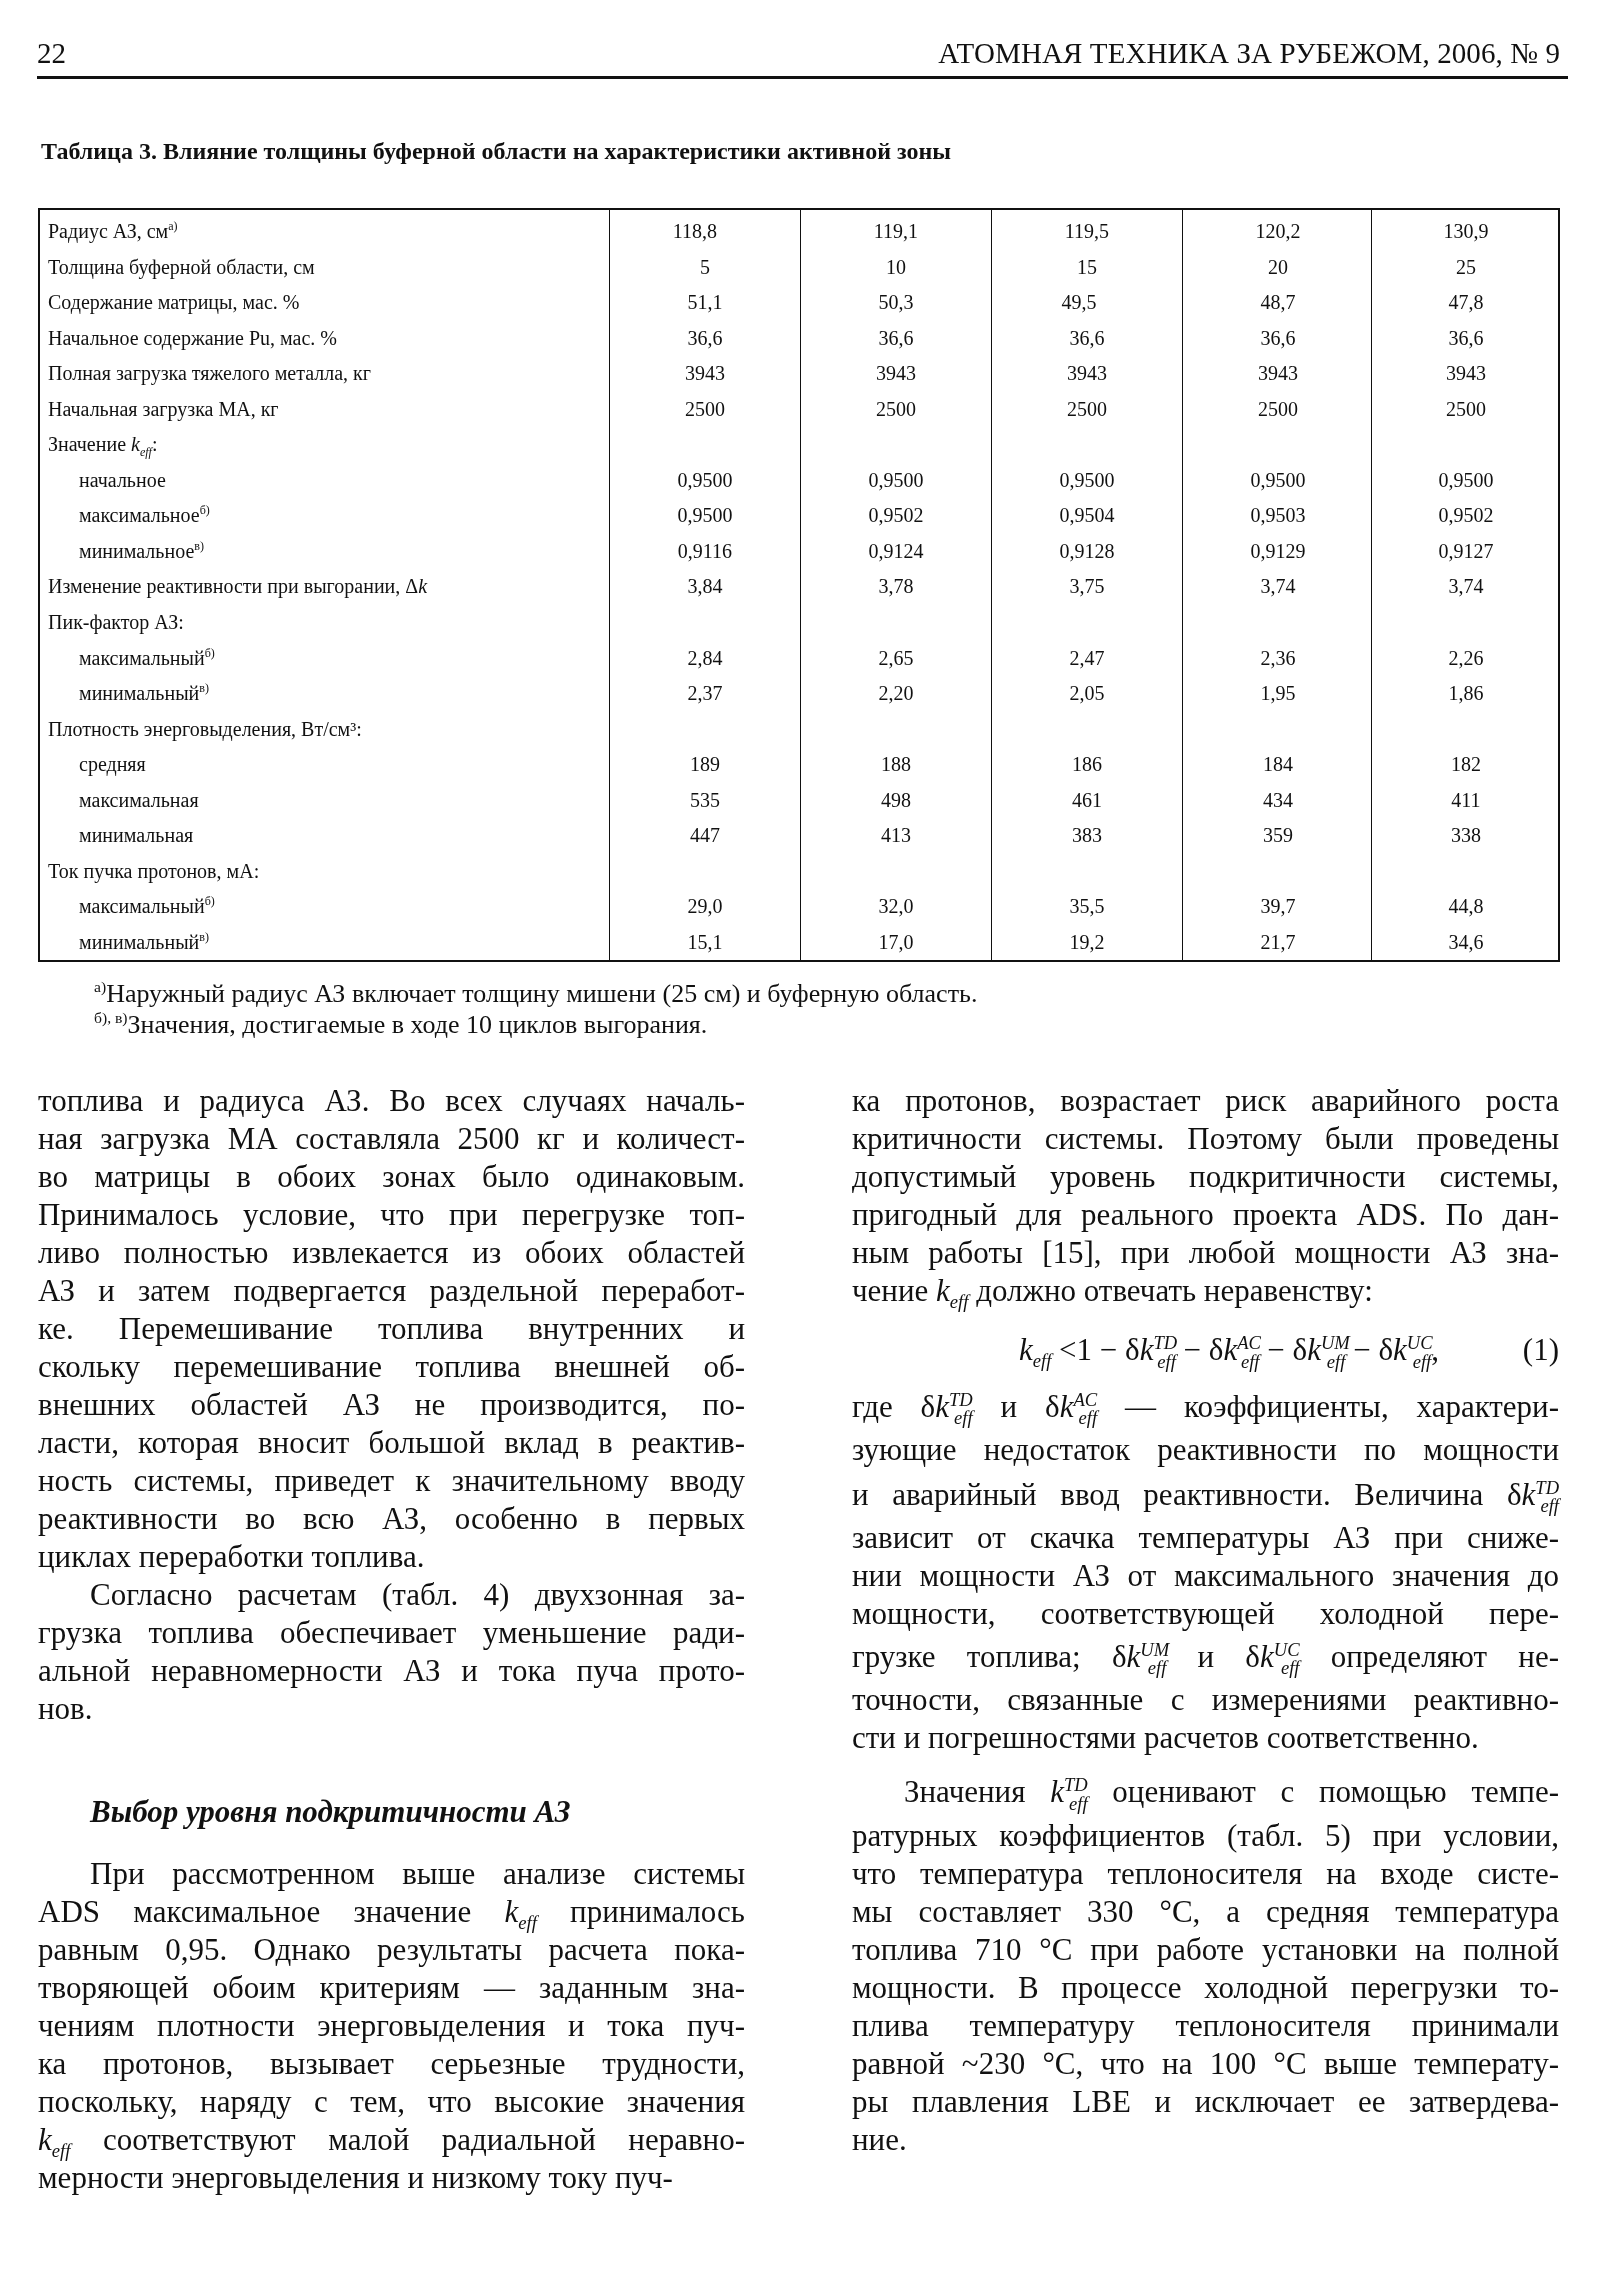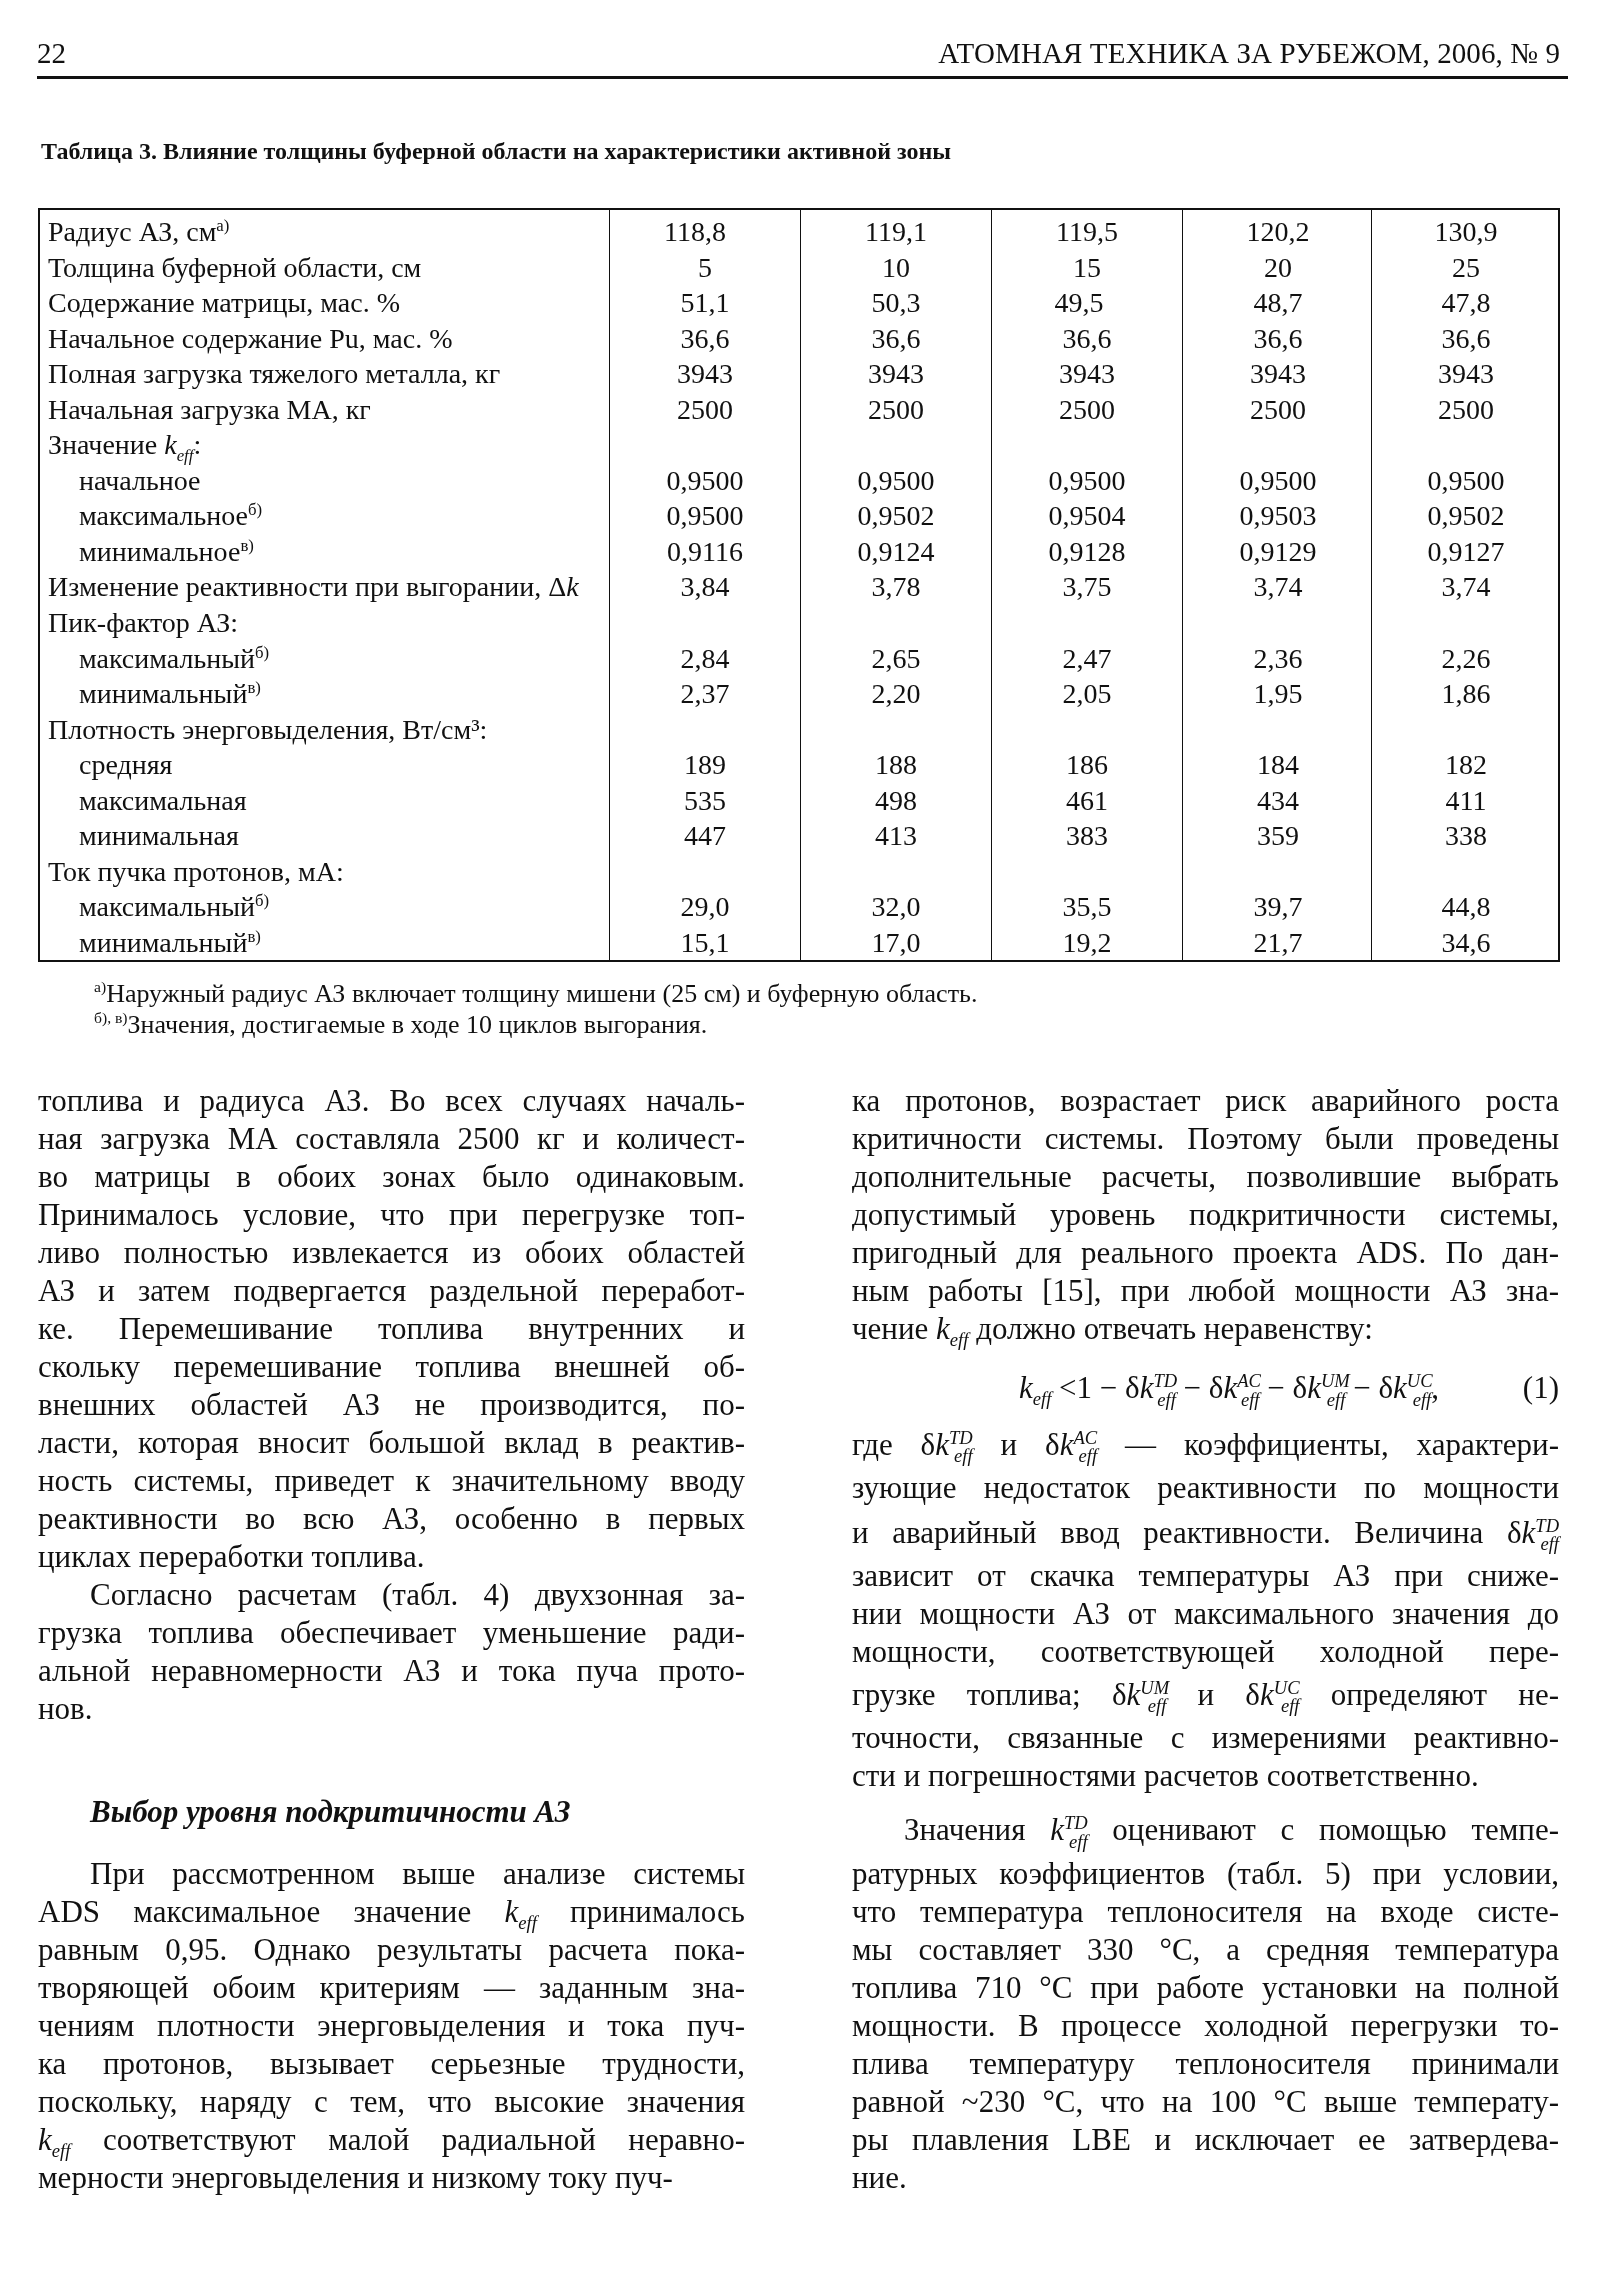--- a/index.html
+++ b/index.html
@@ -8,21 +8,21 @@
   .abs { position:absolute; }
   
   #page-num { left:37px; top:37px; font-size:29px; line-height:33px; }
   #journal { right:43px; top:37px; font-size:29px; line-height:33px; text-align:right; letter-spacing:0.1px; }
   #header-rule { left:37px; top:76px; width:1531px; height:2.7px; background:#111; }
   
   #caption { left:41px; top:137px; font-size:24px; line-height:29px; font-weight:bold; }
   
   #tbl { left:38px; top:208px; width:1522px; height:754px; border:2px solid #111; box-sizing:border-box; }
   .col-rule { position:absolute; top:0; bottom:0; width:1.3px; background:#111; }
-  .row { position:absolute; left:0; right:0; height:35px; font-size:28px; line-height:35px; }
+  .row { position:absolute; left:0; right:0; height:35px; font-size:20px; line-height:35px; }
   .row .lbl { position:absolute; left:8px; white-space:nowrap; }
   .row .lbl.sub { left:39px; }
   .row .v { position:absolute; width:190px; text-align:center; }
   sup { font-size:60%; line-height:0; vertical-align:super; }
   sub { font-size:60%; line-height:0; }
   
   .fn { font-size:26px; line-height:29px; }
   
   .colum { position:absolute; font-size:31px; line-height:38px; text-align:justify; }
   .line { display:block; white-space:nowrap; text-align:justify; text-align-last:justify; height:38px; }
@@ -238,21 +238,20 @@
       <span class="line">поскольку, наряду с тем, что высокие значения</span>
       <span class="line"><i>k</i><sub><i>eff</i></sub> соответствуют малой радиальной неравно-</span>
       <span class="line last">мерности энерговыделения и низкому току пуч-</span>
     </div>
 </div>
 
 <div class="colum" id="right-col" style="left:852px; top:1082px; width:707px;">
   <div id="rp1">
       <span class="line">ка протонов, возрастает риск аварийного роста</span>
       <span class="line">критичности системы. Поэтому были проведены</span>
-      <span class="line">дополнительные расчеты, позволившие выбрать</span>
       <span class="line">допустимый уровень подкритичности системы,</span>
       <span class="line">пригодный для реального проекта ADS. По дан-</span>
       <span class="line">ным работы [15], при любой мощности АЗ зна-</span>
       <span class="line last">чение <i>k</i><sub><i>eff</i></sub> должно отвечать неравенству:</span>
     </div>
 
   <div style="position:relative; height:73px;">
     <span class="math" style="position:absolute; left:167px; top:21.4px; font-size:31px;">
       <i>k</i><sub><i>eff</i></sub>
       <span>&lt;</span><span>1</span>

